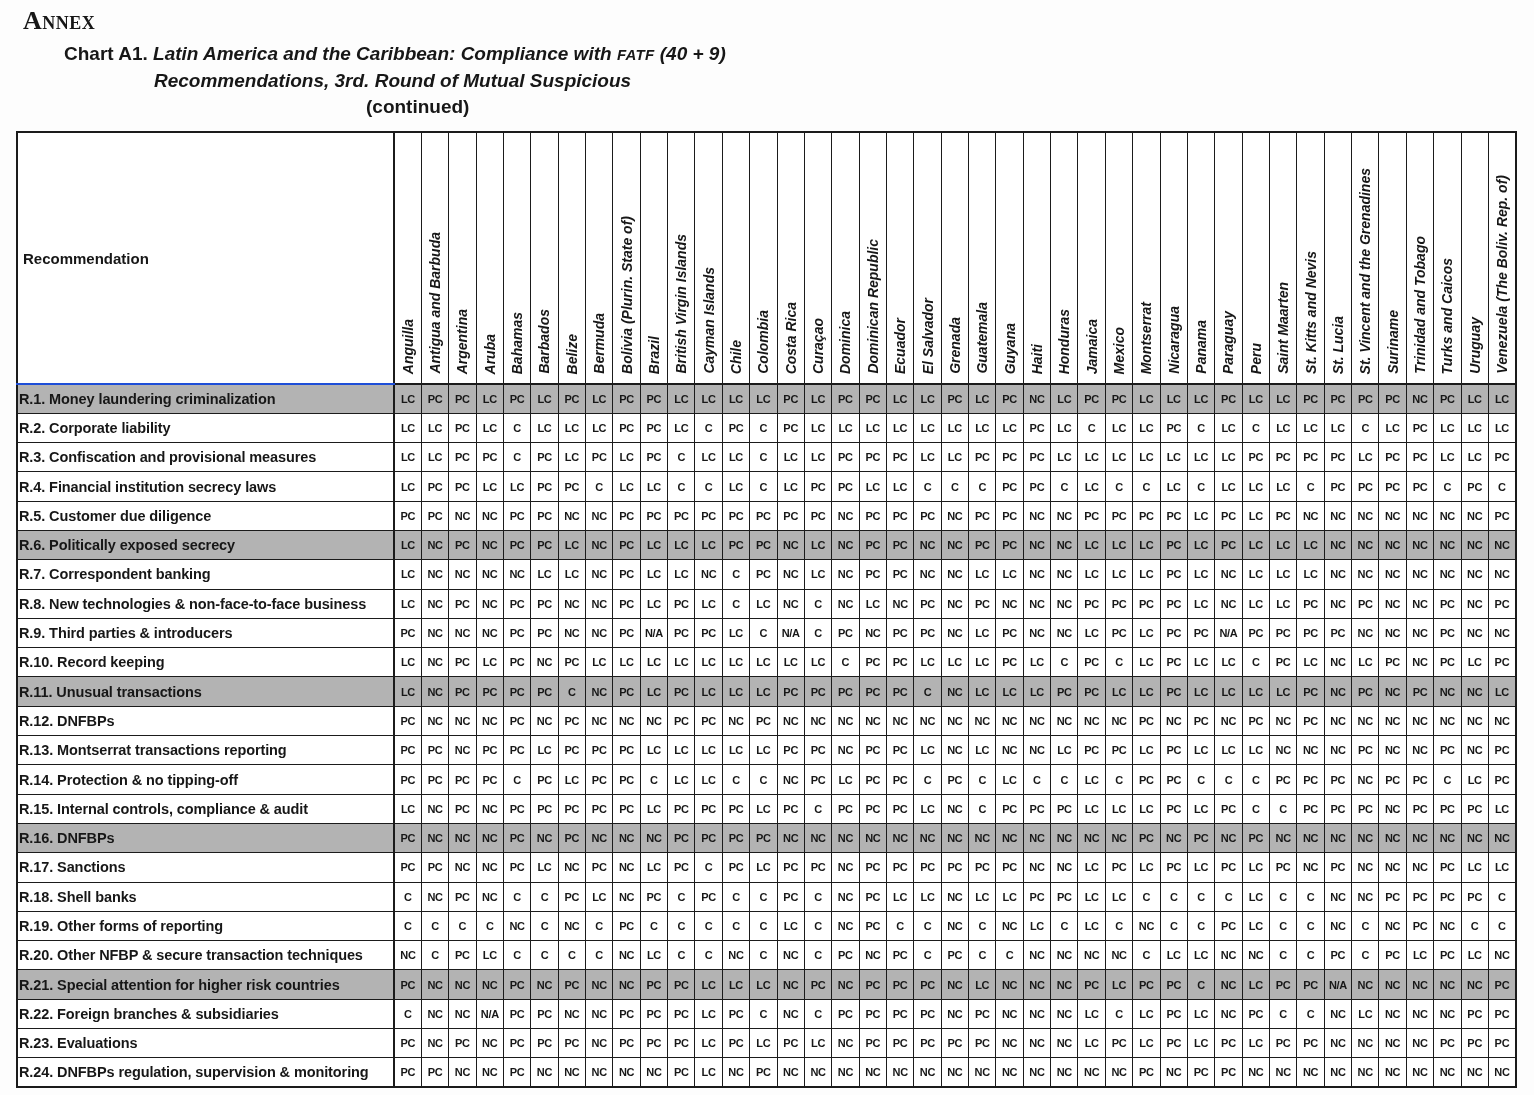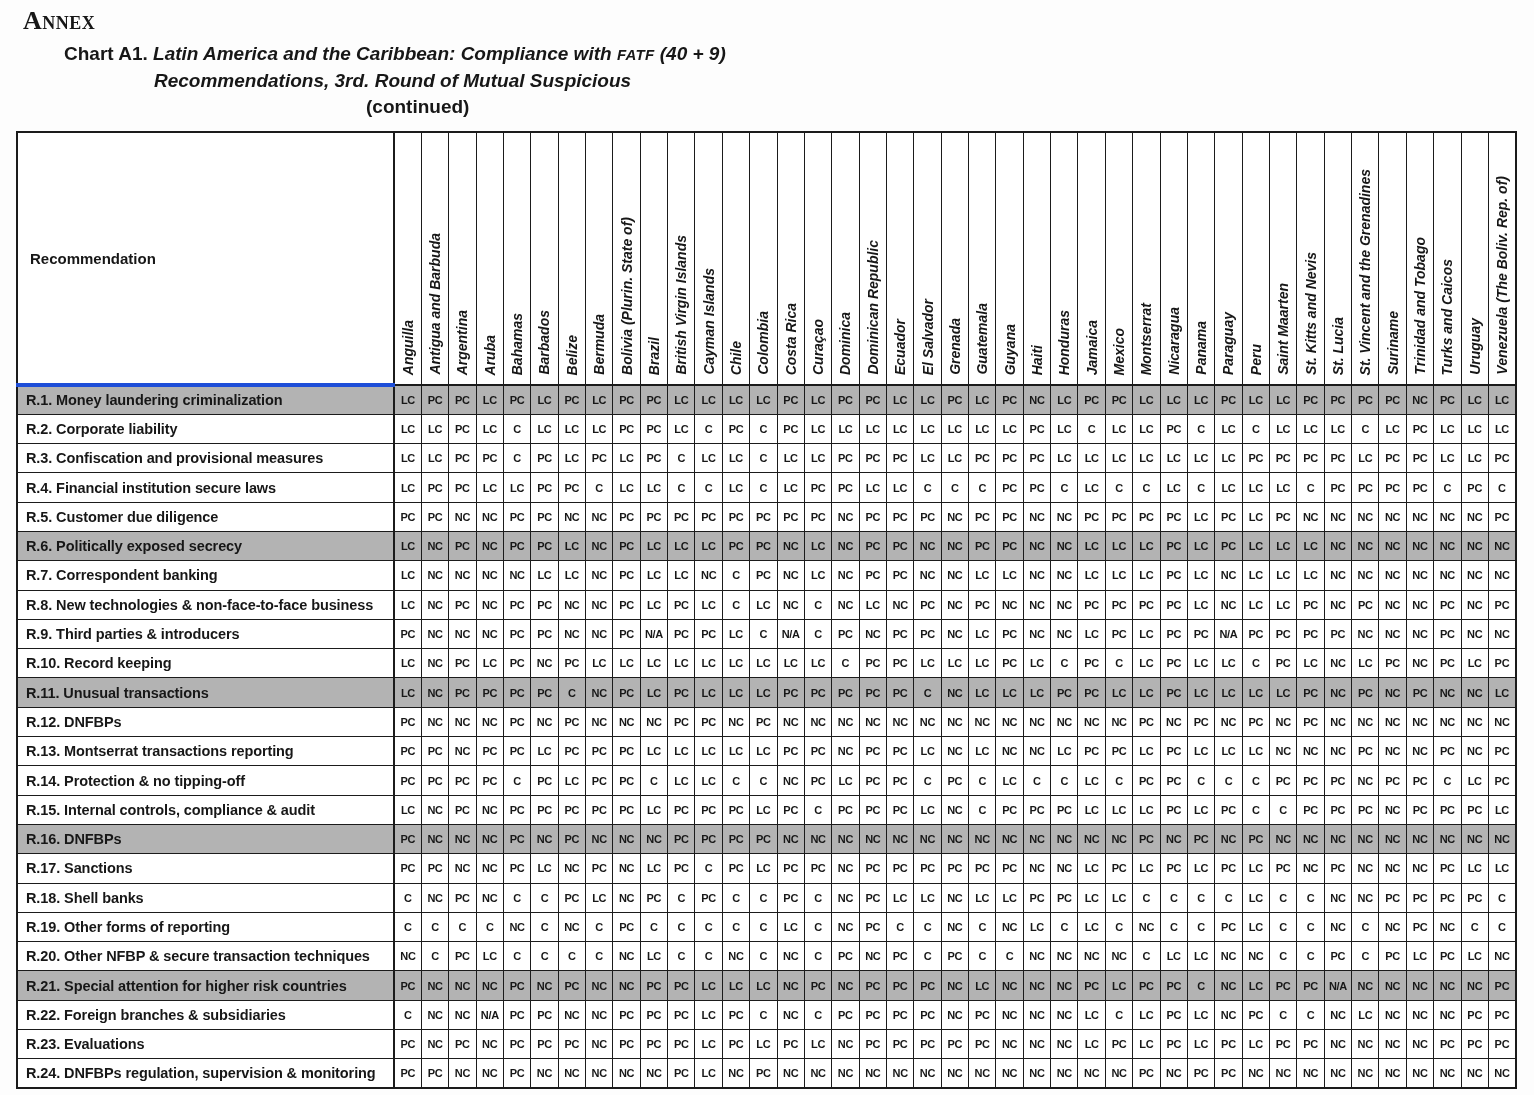--- a/index.html
+++ b/index.html
@@ -21,34 +21,34 @@
   .sc{font-size:15px;letter-spacing:.3px;}
   table.tbl{
     position:absolute;left:16px;top:131px;width:1501px;
     border-collapse:collapse;table-layout:fixed;
     border:2px solid #1b1b1b;background:#fff;
   }
   .tbl th,.tbl td{border:1px solid #1b1b1b;padding:0;}
   col.reccol{width:377px;}
   th.corner{
     height:250px;text-align:left;vertical-align:middle;
-    padding-left:12px;font-size:15px;font-weight:bold;
-    border-right:2px solid #1b1b1b;border-bottom:4px solid #1d4ed8;
+    padding-left:5px;font-size:15px;font-weight:bold;
+    border-right:2px solid #1b1b1b;border-bottom:2px solid #1d4ed8;
   }
   th.country{
     vertical-align:bottom;text-align:center;padding-bottom:5px;
     border-bottom:2px solid #1b1b1b;background:#fff;
   }
   .vert{
     display:inline-block;writing-mode:vertical-rl;transform:rotate(180deg);
     white-space:nowrap;font-style:italic;font-weight:bold;font-size:14px;line-height:1;
   }
   tbody tr{height:29.3px;}
   td.rec{
-    font-size:14.5px;font-weight:bold;text-align:left;padding-left:8px;
+    font-size:14.5px;font-weight:bold;text-align:left;padding-left:1px;
     white-space:nowrap;overflow:hidden;border-right:2px solid #1b1b1b;
     letter-spacing:-0.1px;
   }
   td.grade{
     text-align:center;font-size:11px;font-weight:bold;letter-spacing:-0.3px;
     vertical-align:middle;
   }
   .sect{border-left:5px double #1b1b1b;}
   tr.band td{background:#b3b3b3;}
 </style>
@@ -238,21 +238,21 @@
         <td class="grade">PC</td>
         <td class="grade">PC</td>
         <td class="grade">LC</td>
         <td class="grade">PC</td>
         <td class="grade">PC</td>
         <td class="grade">LC</td>
         <td class="grade">LC</td>
         <td class="grade">PC</td>
       </tr>
       <tr>
-        <td class="rec">R.4. Financial institution secure laws</td>
+        <td class="rec">R.4. Financial institution secrecy laws</td>
         <td class="grade">LC</td>
         <td class="grade">PC</td>
         <td class="grade">PC</td>
         <td class="grade">LC</td>
         <td class="grade">LC</td>
         <td class="grade">PC</td>
         <td class="grade">PC</td>
         <td class="grade">C</td>
         <td class="grade">LC</td>
         <td class="grade">LC</td>

